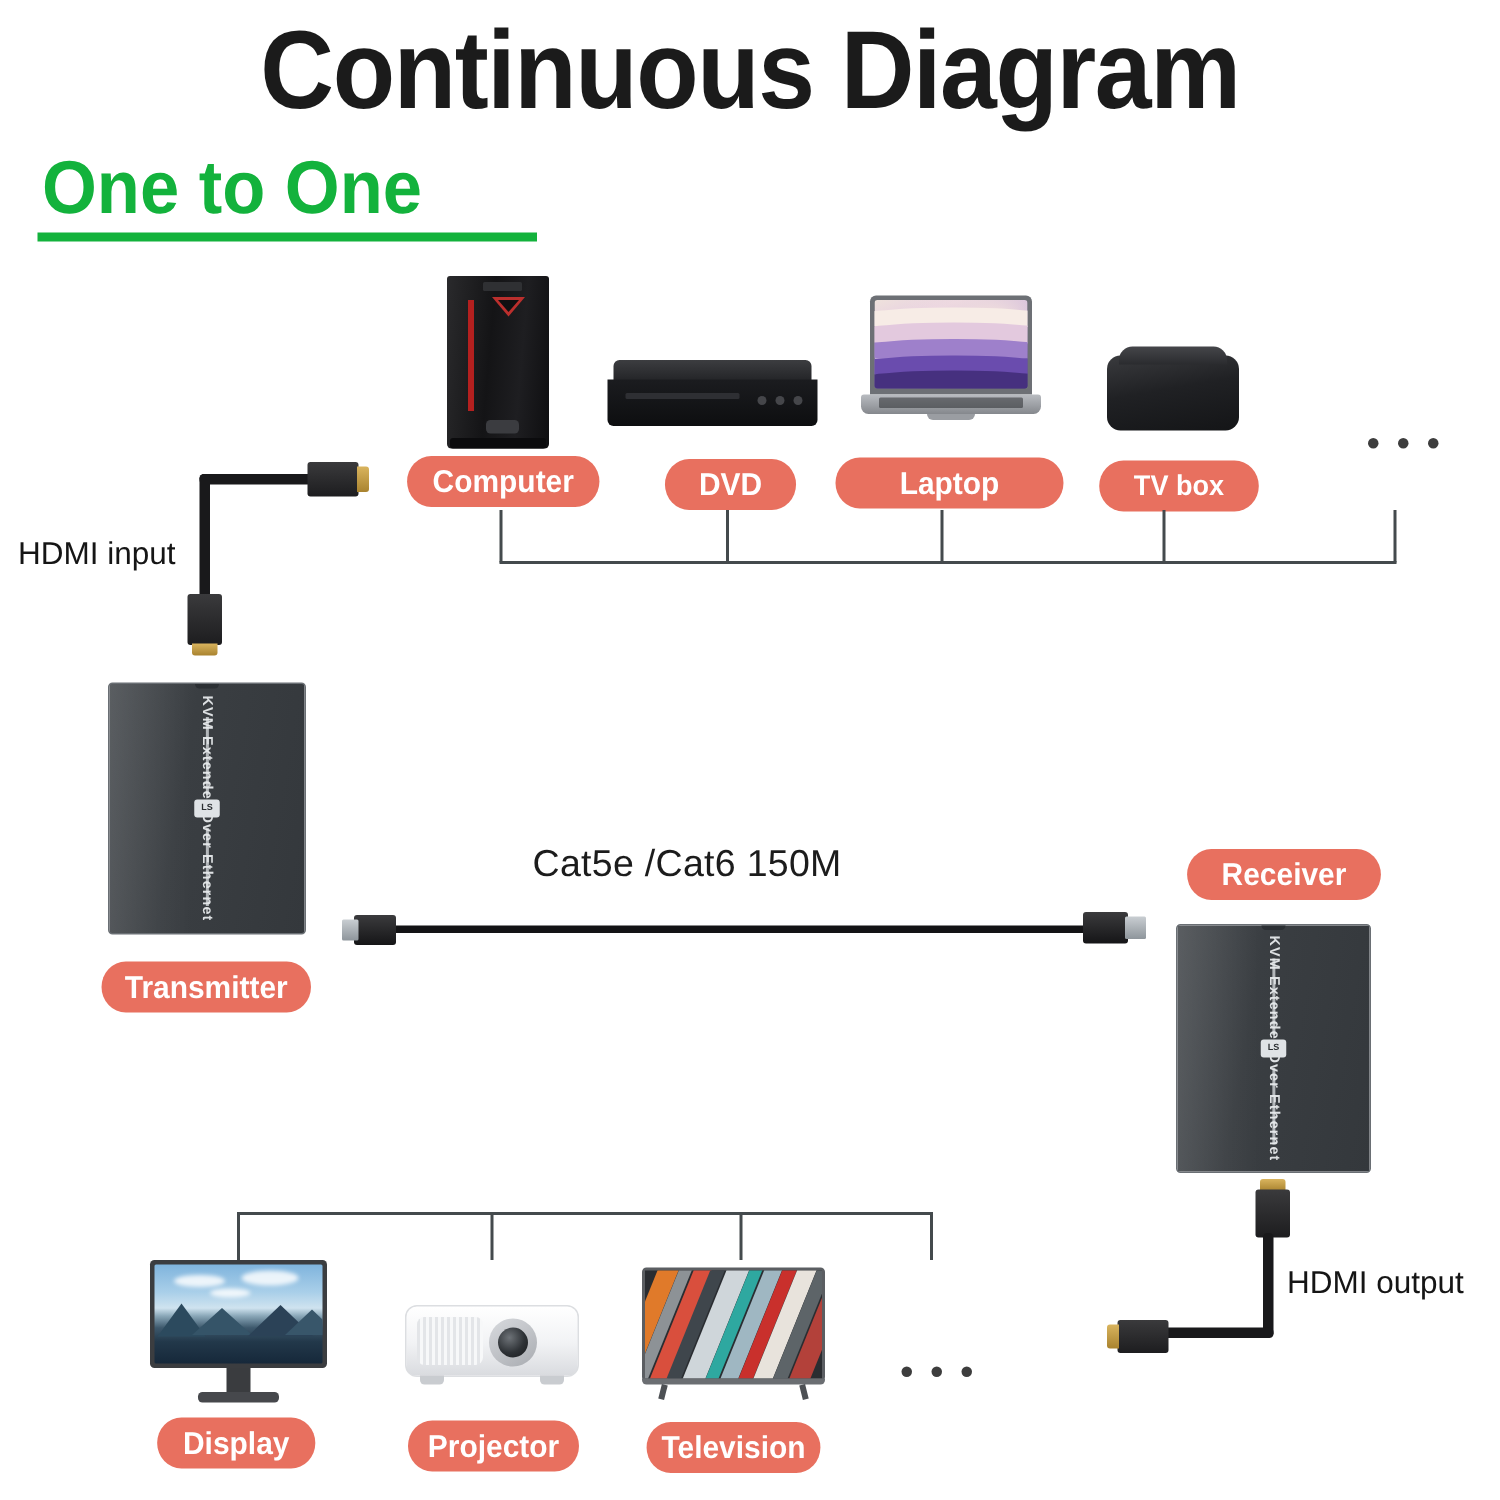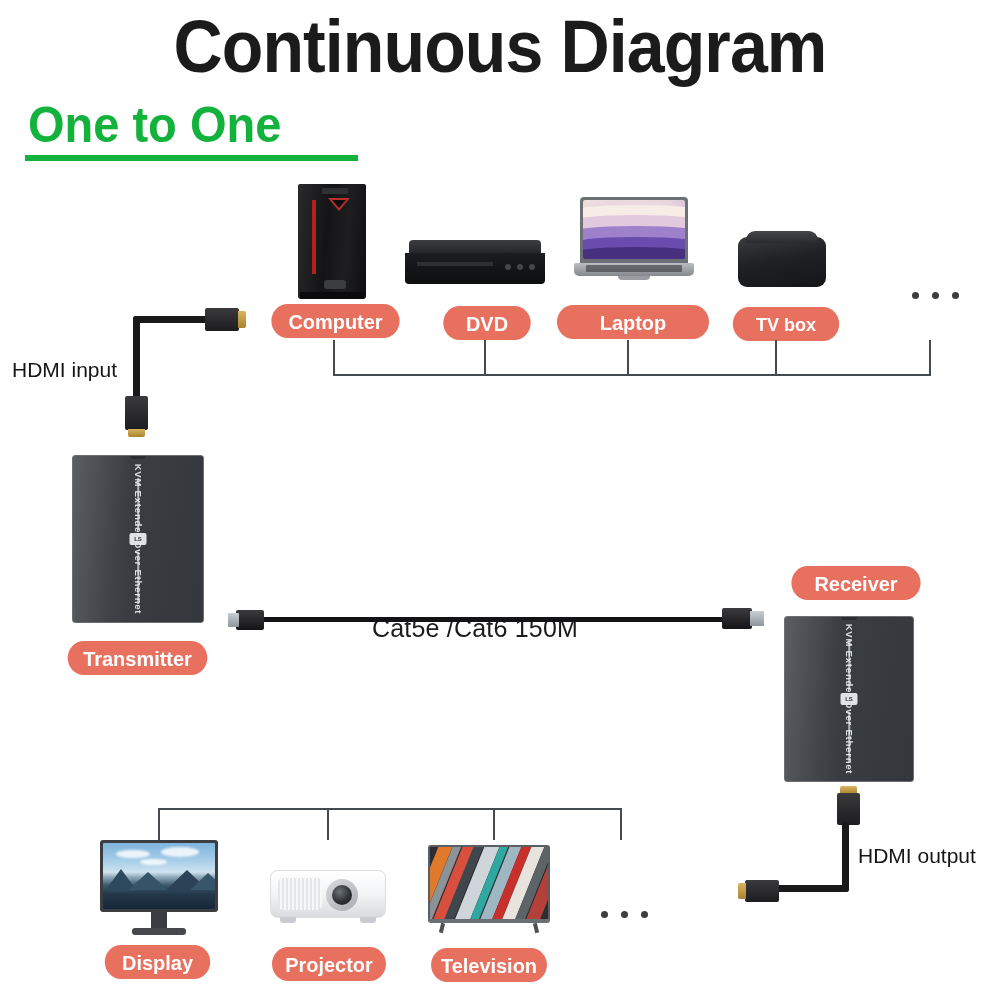--- a/index.html
+++ b/index.html
@@ -303,21 +303,21 @@
     <div class="notch"></div>
     <div class="vline" style="top:22px; height:52px;"></div>
     <div class="vline" style="top:96px; height:52px;"></div>
     <div class="vtext">KVM Extender Over Ethernet</div>
     <div class="chip">LS</div>
   </div>
   <div class="pill" style="left:64px; top:641px; width:147px;">
     <span>Transmitter</span>
   </div>
 
-  <div class="cat-label" style="left:355px; top:614px;margin-left:17px;">Cat5e /Cat6 150M</div>
+  <div class="cat-label" style="left:355px; top:562px;">Cat5e /Cat6 150M</div>
 
   <div class="eth-wire" style="left:255px; top:617px; width:470px; height:5px;"></div>
 
   <div class="rj45" style="left:228px; top:610px; width:36px; height:20px;">
     <div class="body" style="left:8px; top:0; width:28px; height:20px;"></div>
     <div class="clip" style="left:0; top:3px; width:11px; height:14px;"></div>
   </div>
 
   <div class="rj45" style="left:722px; top:608px; width:42px; height:21px;">
     <div class="body" style="left:0; top:0; width:30px; height:21px;"></div>

